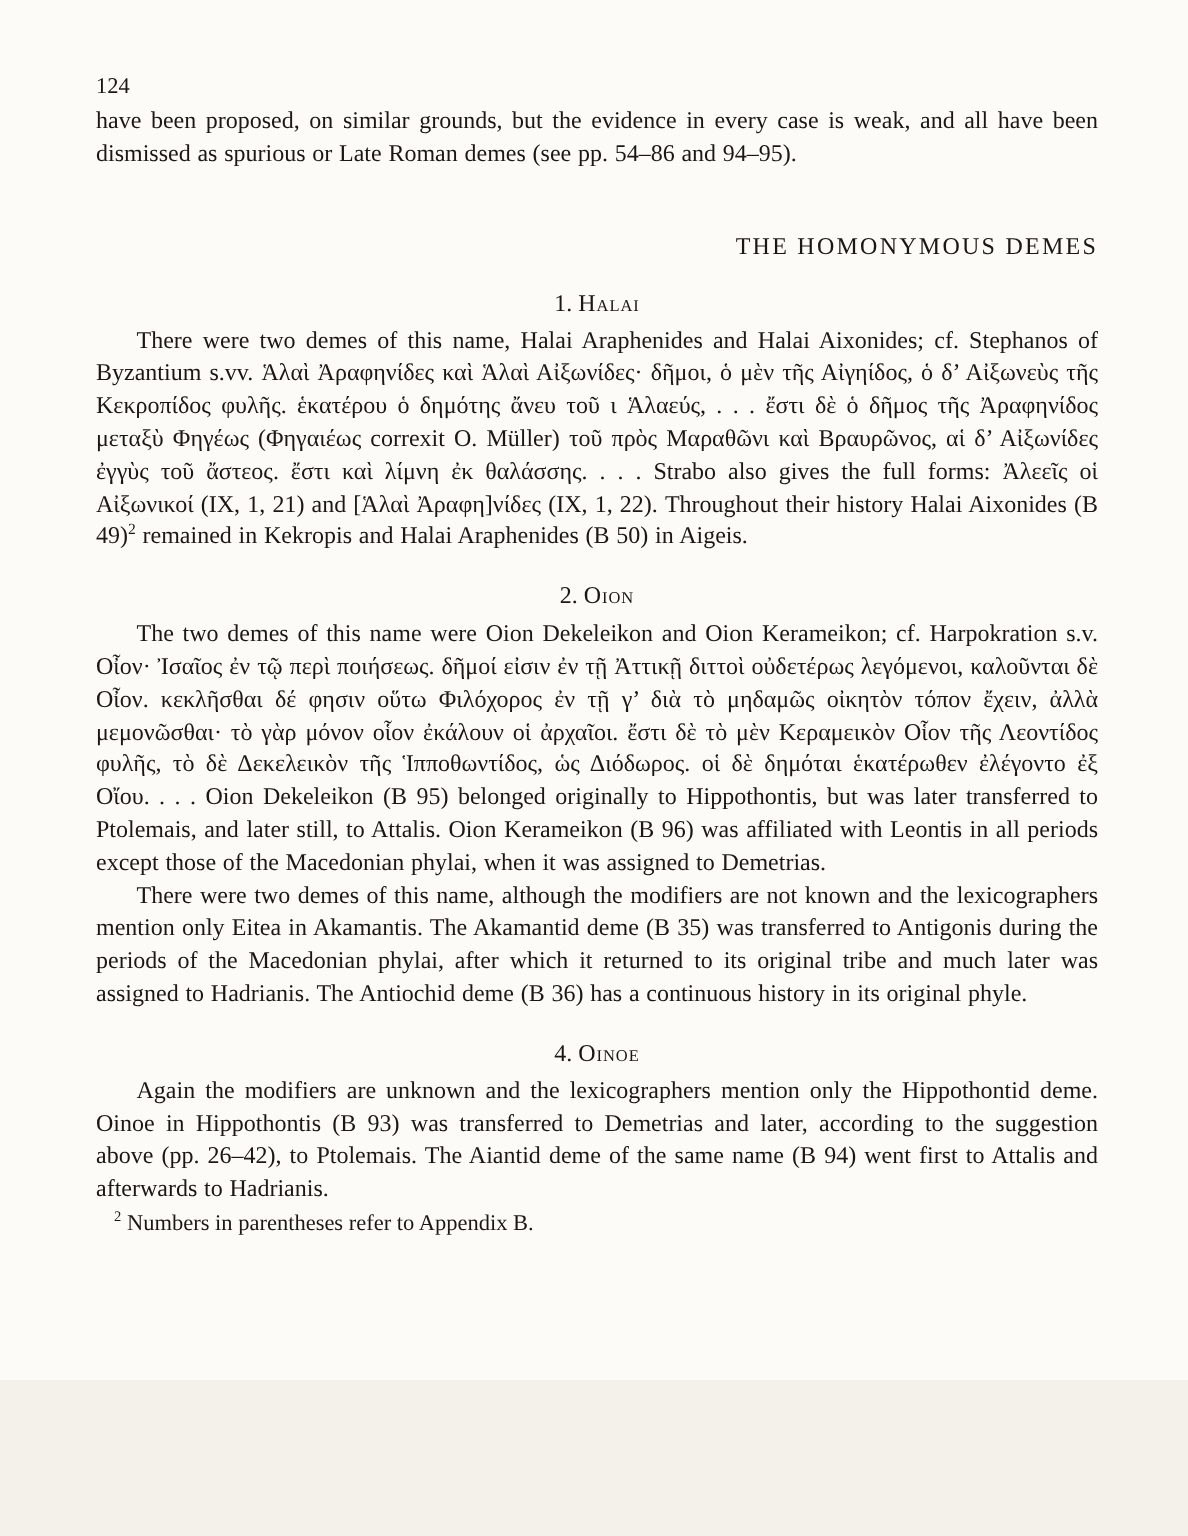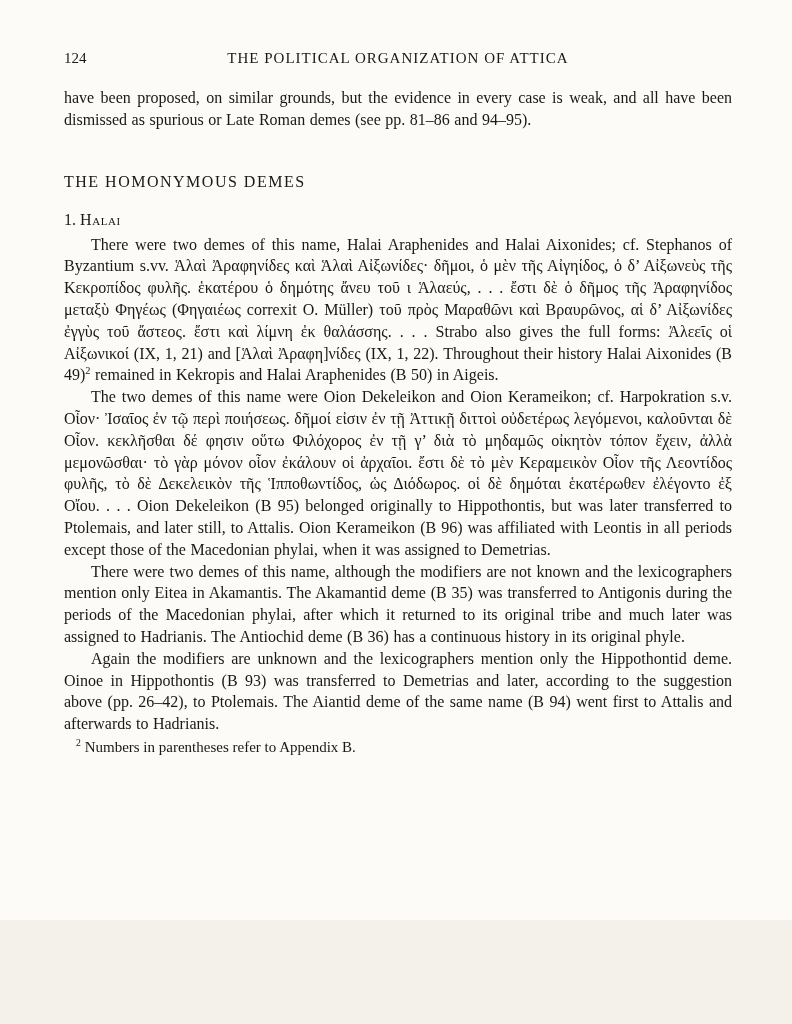--- a/index.html
+++ b/index.html
@@ -27,66 +27,68 @@
   .para {
     margin: 0;
     text-align: justify;
     line-height: 21.8px;
     text-indent: 27px;
     word-spacing: 0.5px;
   }
   .noindent { text-indent: 0; }
   .chapter-title {
     margin: 42px 0 8px;
-    text-align: left;
+    text-align: right;
     font-size: 16px;
     font-weight: 400;
     letter-spacing: 1.5px;
   }
   .subhead {
     margin: 20px 0 5px;
     font-size: 16px;
     font-weight: 400;
+    text-align: center;
   }
   .sc { font-variant: small-caps; letter-spacing: 0.6px; }
   .it { }
   .sup { vertical-align: super; font-size: 0.65em; line-height: 0; }
   .footnote {
     margin: 3px 0 0;
     font-size: 15px;
     line-height: 18px;
     text-indent: 12px;
   }
 </style>
 </head>
 <body>
 
 <div class="page">
 
   <div class="pagehead">
     <span class="pagenum">124</span>
-    <span>THE POLITICAL ORGANIZATION OF ATTICA</span>
   </div>
 
-  <p class="para noindent"><span>have been proposed, on similar grounds, but the evidence in every case is weak, and all have been dismissed as </span><span class="it">spurious</span><span> or </span><span class="it">Late Roman demes</span><span> (see pp. 81–86 and 94–95).</span></p>
+  <p class="para noindent"><span>have been proposed, on similar grounds, but the evidence in every case is weak, and all have been dismissed as </span><span class="it">spurious</span><span> or </span><span class="it">Late Roman demes</span><span> (see pp. 54–86 and 94–95).</span></p>
 
   <h2 class="chapter-title">THE HOMONYMOUS DEMES</h2>
 
   <section>
     <h3 class="subhead"><span>1.</span> <span class="sc">Halai</span></h3>
     <p class="para"><span>There were two demes of this name, Halai Araphenides and Halai Aixonides; cf. Stephanos of Byzantium </span><span class="it">s.vv. Ἁλαὶ Ἀραφηνίδες καὶ Ἁλαὶ Αἰξωνίδες· δῆμοι, ὁ μὲν τῆς Αἰγηίδος, ὁ δ’ Αἰξωνεὺς τῆς Κεκροπίδος φυλῆς. ἑκατέρου ὁ δημότης ἄνευ τοῦ ι Ἁλαεύς, . . . ἔστι δὲ ὁ δῆμος τῆς Ἀραφηνίδος μεταξὺ Φηγέως (Φηγαιέως </span><span>correxit O. Müller) </span><span class="it">τοῦ πρὸς Μαραθῶνι καὶ Βραυρῶνος, αἱ δ’ Αἰξωνίδες ἐγγὺς τοῦ ἄστεος. ἔστι καὶ λίμνη ἐκ θαλάσσης. . . . </span><span>Strabo also gives the full forms: </span><span class="it">Ἀλεεῖς οἱ Αἰξωνικοί</span><span> (IX, 1, 21) and [</span><span class="it">Ἁλαὶ Ἀραφη</span><span>]</span><span class="it">νίδες</span><span> (IX, 1, 22). Throughout their history Halai Aixonides (B 49)</span><span class="sup">2</span><span> remained in Kekropis and Halai Araphenides (B 50) in Aigeis.</span></p>
   </section>
 
   <section>
+    <h3 class="subhead"><span>2.</span> <span class="sc">Oion</span></h3>
     <p class="para"><span>The two demes of this name were Oion Dekeleikon and Oion Kerameikon; cf. Harpokration </span><span class="it">s.v. Οἶον· Ἰσαῖος ἐν τῷ περὶ ποιήσεως. δῆμοί εἰσιν ἐν τῇ Ἀττικῇ διττοὶ οὐδετέρως λεγόμενοι, καλοῦνται δὲ Οἶον. κεκλῆσθαι δέ φησιν οὕτω Φιλόχορος ἐν τῇ γ’ διὰ τὸ μηδαμῶς οἰκητὸν τόπον ἔχειν, ἀλλὰ μεμονῶσθαι· τὸ γὰρ μόνον οἷον ἐκάλουν οἱ ἀρχαῖοι. ἔστι δὲ τὸ μὲν Κεραμεικὸν Οἷον τῆς Λεοντίδος φυλῆς, τὸ δὲ Δεκελεικὸν τῆς Ἱπποθωντίδος, ὡς Διόδωρος. οἱ δὲ δημόται ἑκατέρωθεν ἐλέγοντο ἐξ Οἴου. . . . </span><span>Oion Dekeleikon (B 95) belonged originally to Hippothontis, but was later transferred to Ptolemais, and later still, to Attalis. Oion Kerameikon (B 96) was affiliated with Leontis in all periods except those of the Macedonian phylai, when it was assigned to Demetrias.</span></p>
   </section>
 
   <section>
     <p class="para"><span>There were two demes of this name, although the </span><span class="it">modifiers</span><span> are not known and the lexicographers mention only Eitea in Akamantis. The Akamantid deme (B 35) was transferred to Antigonis during the periods of the Macedonian phylai, after which it returned to its original tribe and much later was assigned to Hadrianis. The Antiochid deme (B 36) has a continuous history in its original phyle.</span></p>
   </section>
 
   <section>
+    <h3 class="subhead"><span>4.</span> <span class="sc">Oinoe</span></h3>
     <p class="para"><span>Again the </span><span class="it">modifiers</span><span> are unknown and the lexicographers mention only the Hippothontid deme. Oinoe in Hippothontis (B 93) was transferred to Demetrias and later, according to the suggestion above (pp. 26–42), to Ptolemais. The Aiantid deme of the same name (B 94) went first to Attalis and afterwards to Hadrianis.</span></p>
   </section>
 
   <p class="footnote"><span class="sup">2</span><span> Numbers in parentheses refer to Appendix B.</span></p>
 
 </div>
 
 </body></html>

